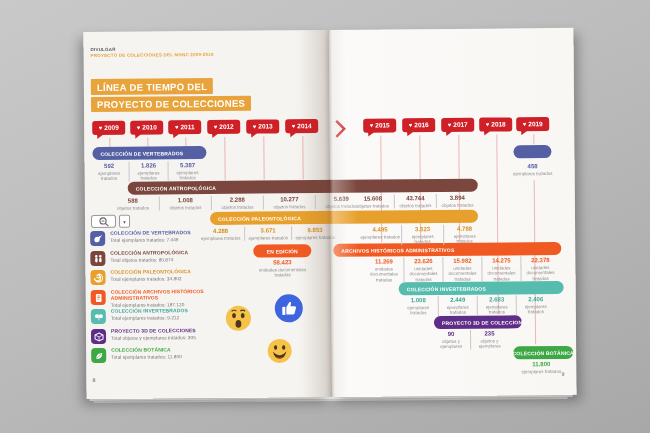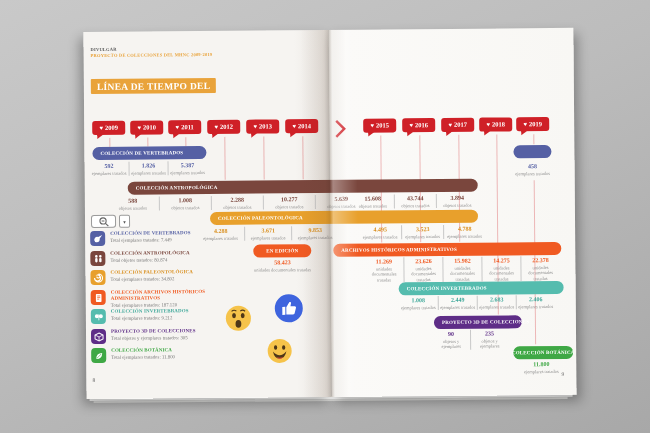--- a/index.html
+++ b/index.html
@@ -1,18 +1,18 @@
 <!DOCTYPE html>
 <html><head>
 <meta charset="utf-8">
 <style>
   html,body{margin:0;padding:0;}
   #canvas{position:relative;width:650px;height:433px;overflow:hidden;
     background:linear-gradient(155deg,#c9c9c9 0%,#bcbcbc 45%,#a8a8a8 100%);
-    font-family:Liberation Serif, serif;}
+    font-family:Liberation Sans, sans-serif;}
   #spread{position:absolute;left:0;top:0;width:650px;height:433px;transform:rotate(-0.5deg);}
   .sheet{position:absolute;background:#fdfdfc;}
   .page{position:absolute;top:30px;width:245px;height:367px;}
   .page.left{left:85px;background:linear-gradient(to right,#f6f4f1 0%,#f6f4f1 86%,#e7e3de 100%);
     box-shadow:-4px 6px 12px rgba(0,0,0,.30);}
   .page.right{left:330px;background:linear-gradient(to right,#e9e6e1 0%,#fbfaf8 7%,#f8f7f4 100%);
     box-shadow:4px 6px 12px rgba(0,0,0,.30);}
   .fold{position:absolute;left:302px;top:30px;width:56px;height:367px;z-index:6;pointer-events:none;
     background:linear-gradient(to right,rgba(0,0,0,0) 0%,rgba(90,60,40,.10) 42%,rgba(60,40,25,.18) 50%,rgba(255,255,255,.35) 56%,rgba(0,0,0,0) 100%);}
   .kicker1{position:absolute;left:92px;top:45px;font-size:4.5px;font-weight:bold;color:#5a5a5a;letter-spacing:.2px;z-index:3;}
@@ -64,20 +64,21 @@
   <div class="sheet" style="left:88px;top:396px;width:483px;height:3px;"></div>
   <div class="sheet" style="left:92px;top:399px;width:474px;height:2px;background:#dcdcda;"></div>
 
   <div class="page left"></div>
   <div class="page right"></div>
 
   <div class="kicker1">DIVULGAR</div>
   <div class="kicker2">PROYECTO DE COLECCIONES DEL MHNC 2009-2019</div>
   <div class="title">
     <span>LÍNEA DE TIEMPO DEL</span>
+    <span>PROYECTO DE COLECCIONES</span>
   </div>
 
   <div class="gline" style="left:110px;top:136px;height:9px;"></div>
   <div class="gline" style="left:148px;top:136px;height:9px;"></div>
   <div class="gline" style="left:186px;top:136px;height:9px;"></div>
   <div class="gline" style="left:225px;top:136px;height:43px;"></div>
   <div class="gline" style="left:264px;top:136px;height:43px;"></div>
   <div class="gline" style="left:303px;top:136px;height:43px;"></div>
   <div class="gline" style="left:381px;top:136px;height:107px;"></div>
   <div class="gline" style="left:420px;top:136px;height:107px;"></div>

